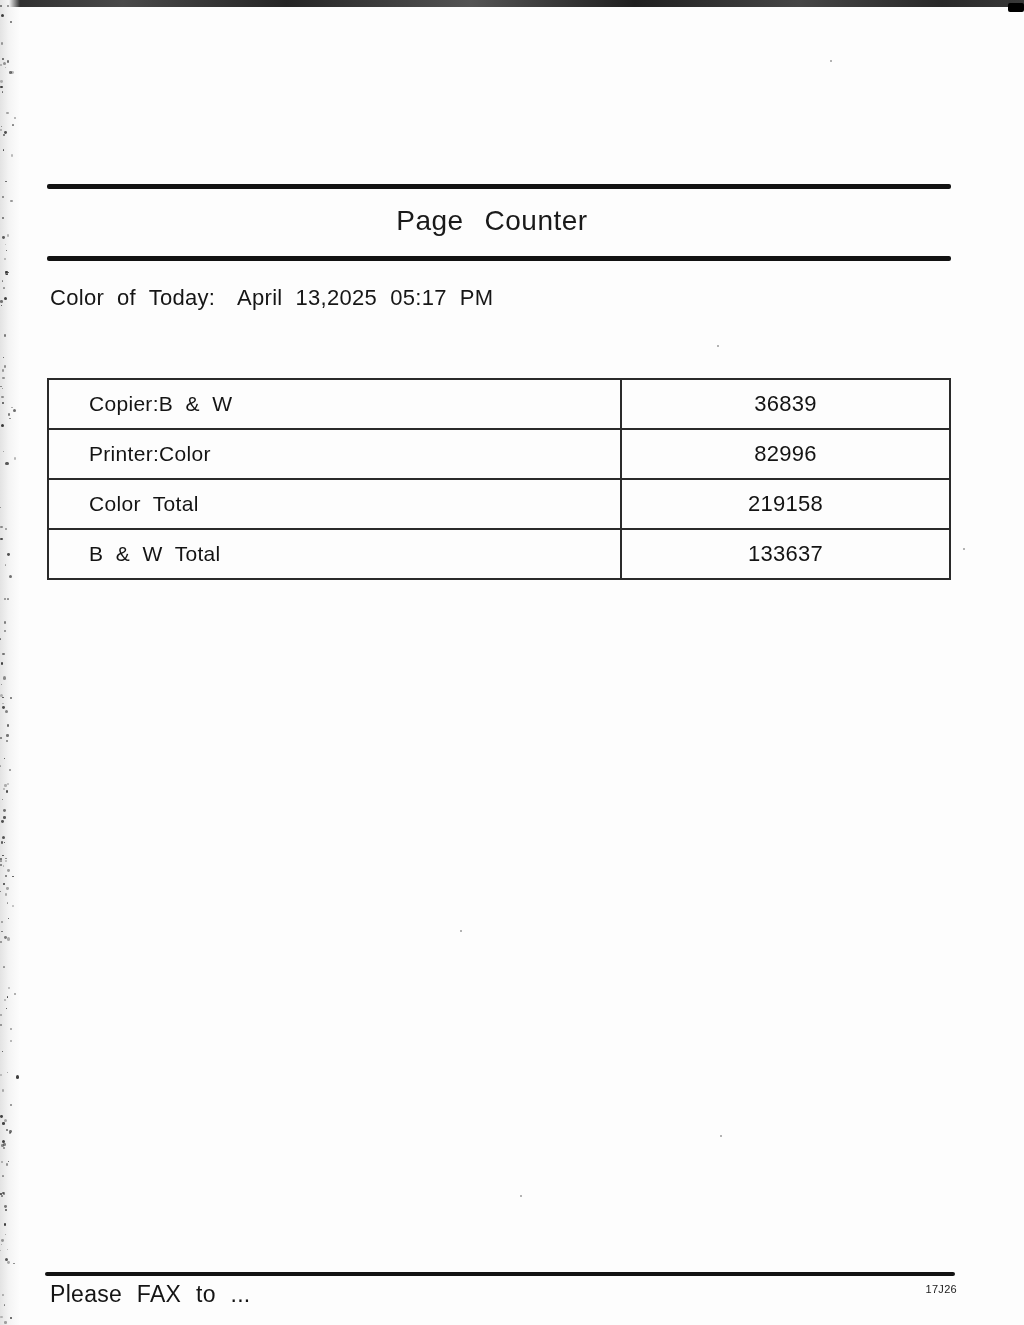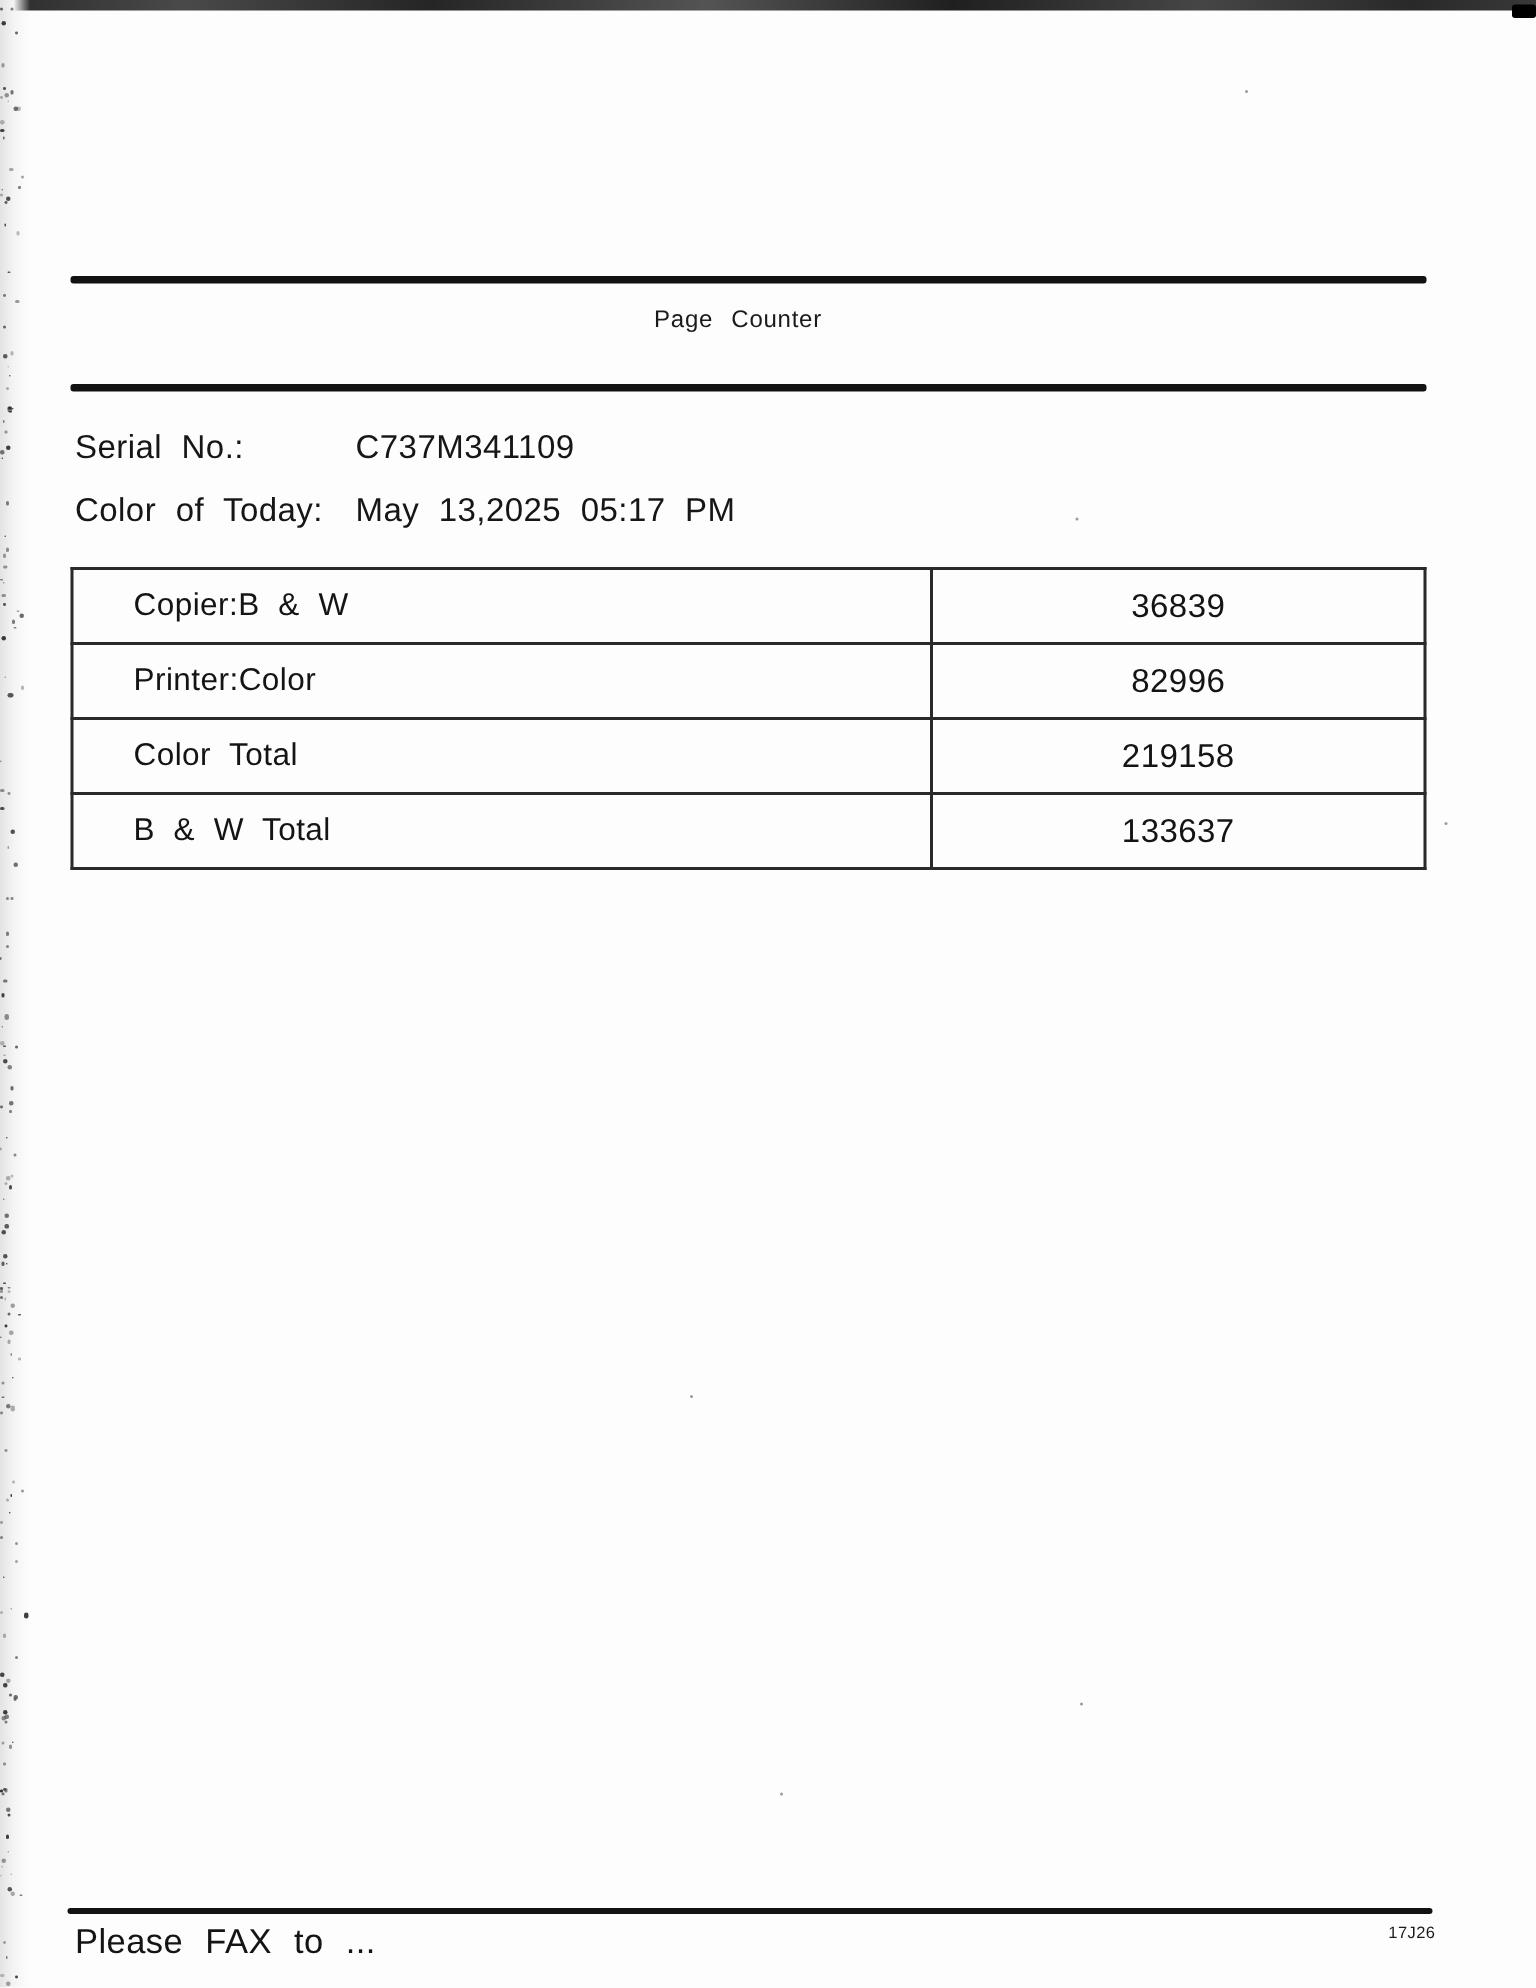--- a/index.html
+++ b/index.html
@@ -41,21 +41,21 @@
     margin-top: 7px; font-size: 13px; letter-spacing: .3px;
     word-spacing: .35em; color: #1b1b1b; white-space: nowrap;
   }
 
   
   .rule { position: absolute; left: 47px; width: 904px; background: #121212; border-radius: 2px; }
   .rule-1 { top: 184px; height: 5px; }
   .rule-2 { top: 256px; height: 5px; }
   .title {
     position: absolute; top: 205px; left: 47px; width: 890px;
-    text-align: center; font-size: 16px; font-weight: 400;
+    text-align: center; font-size: 28px; font-weight: 400;
     letter-spacing: .5px; word-spacing: .45em; color: #1a1a1a;
   }
 
   
   .info { position: absolute; top: 285px; left: 50px; width: 700px; font-size: 22px; }
   .info-row { display: flex; margin-bottom: 16px; letter-spacing: .3px; word-spacing: .3em; }
   .info-label { width: 187px; flex: 0 0 187px; }
   .info-value { flex: 1; }
 
   
@@ -263,26 +263,22 @@
       <span class="speck" style="left: 6.2775px; top: 740.054px; width: 1.508px; height: 1.508px; opacity: 0.53;"></span>
     </div>
 
 
   <div class="rule rule-1"></div>
   <h1 class="title">Page Counter</h1>
   <div class="rule rule-2"></div>
 
   <div class="info">
     <div class="info-row">
-      <span class="info-label">Serial No.:</span>
-      <span class="info-value">C737M341109</span>
-    </div>
-    <div class="info-row">
       <span class="info-label">Color of Today:</span>
-      <span class="info-value">May 13,2025 05:17 PM</span>
+      <span class="info-value">April 13,2025 05:17 PM</span>
     </div>
   </div>
 
   <table class="counter-table">
     <tbody>
       <tr>
         <td class="label-cell">Copier:B &amp; W</td>
         <td class="value-cell">36839</td>
       </tr>
       <tr>

